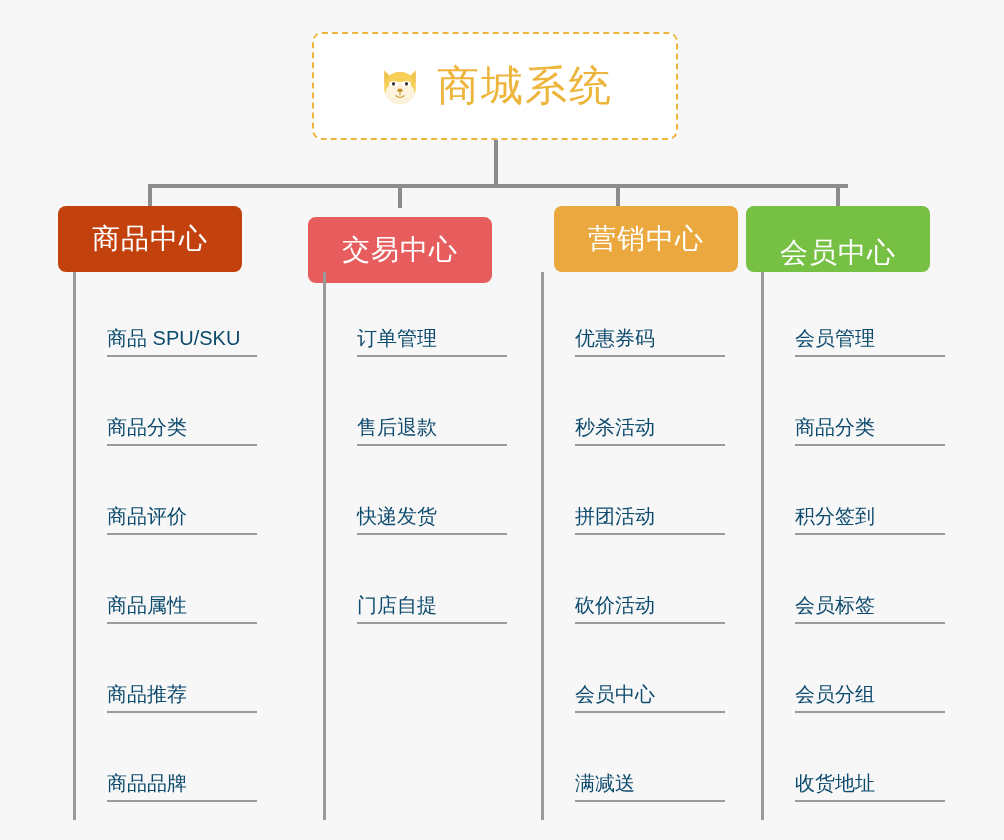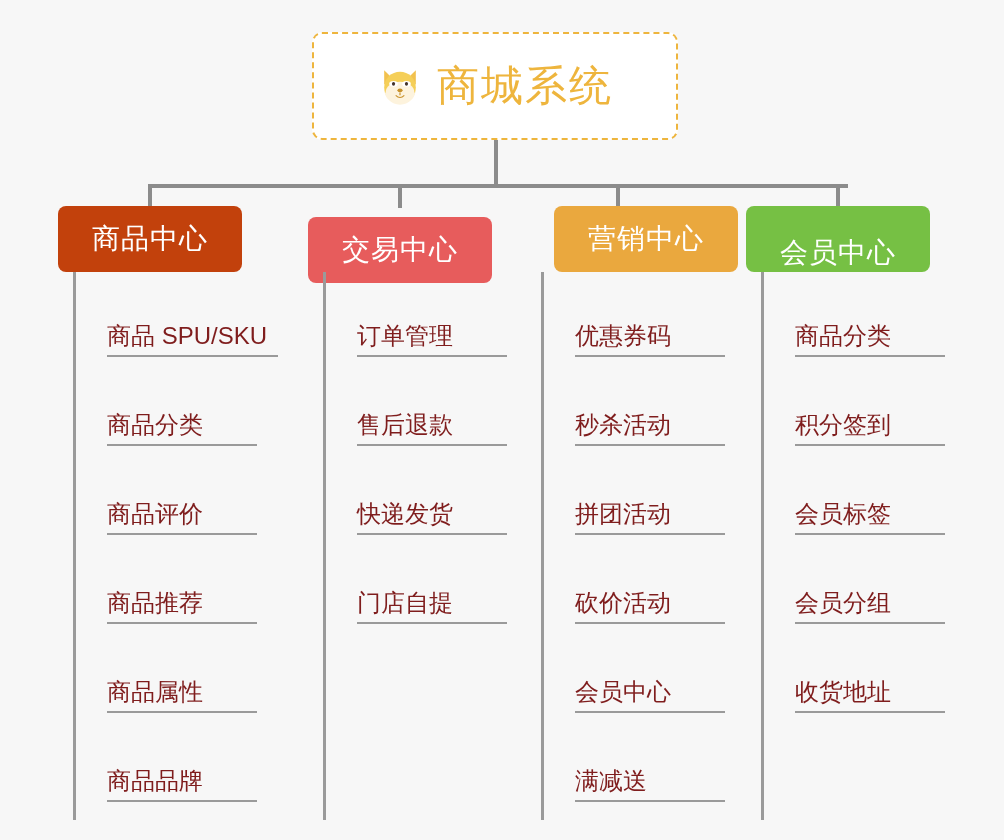--- a/index.html
+++ b/index.html
@@ -127,22 +127,22 @@
   .leaf {
     position: relative;
     height: 89px;
     box-sizing: border-box;
     display: flex;
     align-items: flex-end;
     padding-left: 34px;
     padding-bottom: 4px;
   }
   .leaf-text {
-    font-size: 24px;
-    color: #7f1d1d;
+    font-size: 20px;
+    color: #0c4a6e;
     white-space: nowrap;
     line-height: 1.1;
     border-bottom: 2px solid #9a9a9a;
     padding: 0 12px 6px 0;
     display: inline-block;
     min-width: 138px;
   }
 </style>
 </head>
 <body style="background: rgb(247, 247, 247);">
@@ -195,26 +195,26 @@
       <div class="leaf">
           <span class="leaf-text">商品 SPU/SKU</span>
         </div>
       <div class="leaf">
           <span class="leaf-text">商品分类</span>
         </div>
       <div class="leaf">
           <span class="leaf-text">商品评价</span>
         </div>
       <div class="leaf">
+          <span class="leaf-text">商品属性</span>
+        </div>
+      <div class="leaf">
           <span class="leaf-text">商品推荐</span>
         </div>
       <div class="leaf">
-          <span class="leaf-text">商品属性</span>
-        </div>
-      <div class="leaf">
           <span class="leaf-text">商品品牌</span>
         </div>
     </div>
   </div>
 
   <div class="leaf-col col-2">
     <div class="trunk"></div>
     <div class="leaf-list">
       <div class="leaf">
           <span class="leaf-text">订单管理</span>
@@ -252,20 +252,23 @@
       <div class="leaf">
           <span class="leaf-text">满减送</span>
         </div>
     </div>
   </div>
 
   <div class="leaf-col col-4">
     <div class="trunk"></div>
     <div class="leaf-list">
       <div class="leaf">
+          <span class="leaf-text">会员管理</span>
+        </div>
+      <div class="leaf">
           <span class="leaf-text">商品分类</span>
         </div>
       <div class="leaf">
           <span class="leaf-text">积分签到</span>
         </div>
       <div class="leaf">
           <span class="leaf-text">会员标签</span>
         </div>
       <div class="leaf">
           <span class="leaf-text">会员分组</span>

